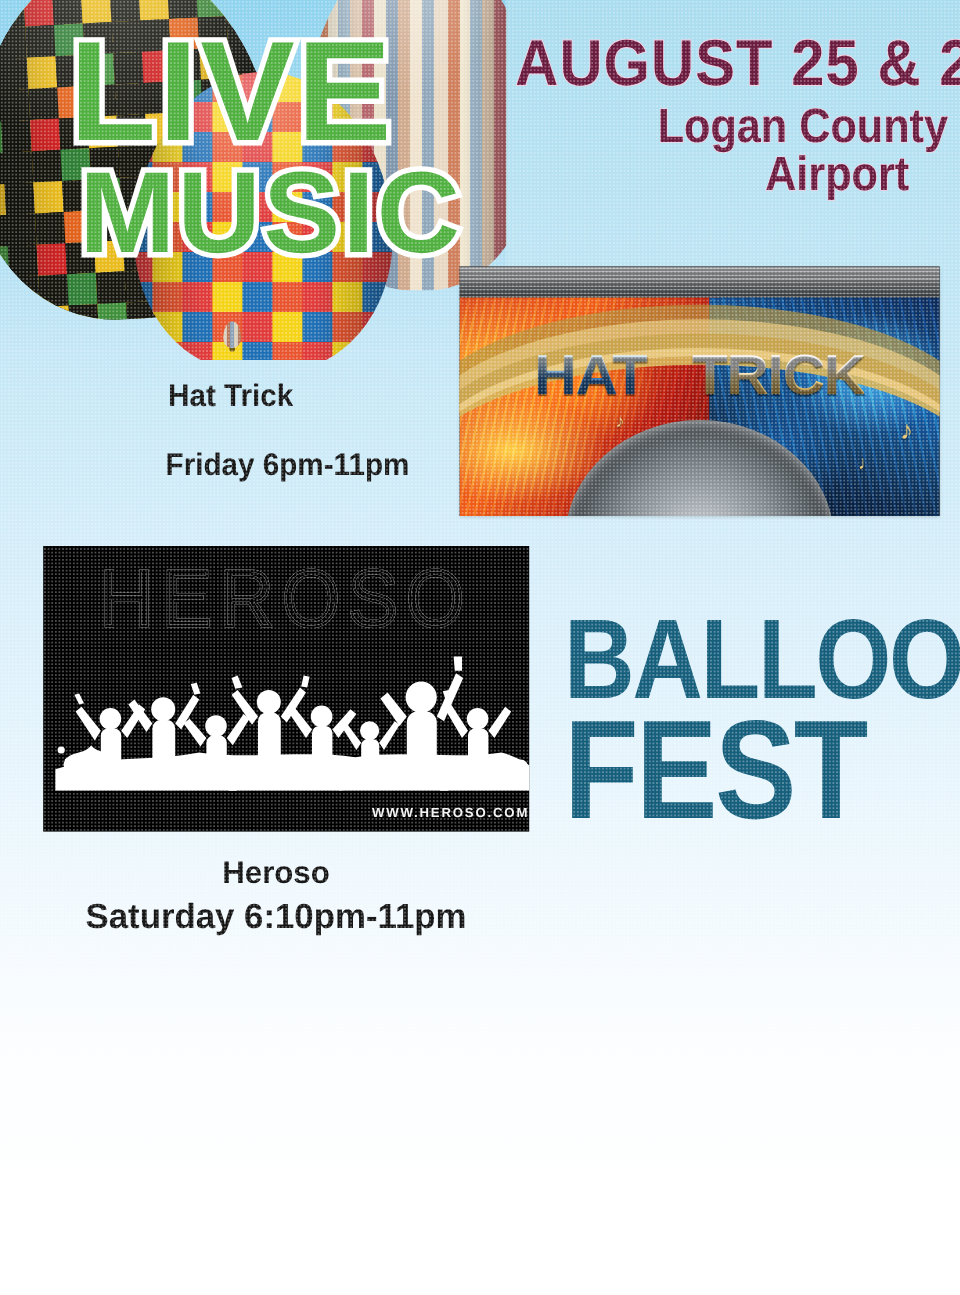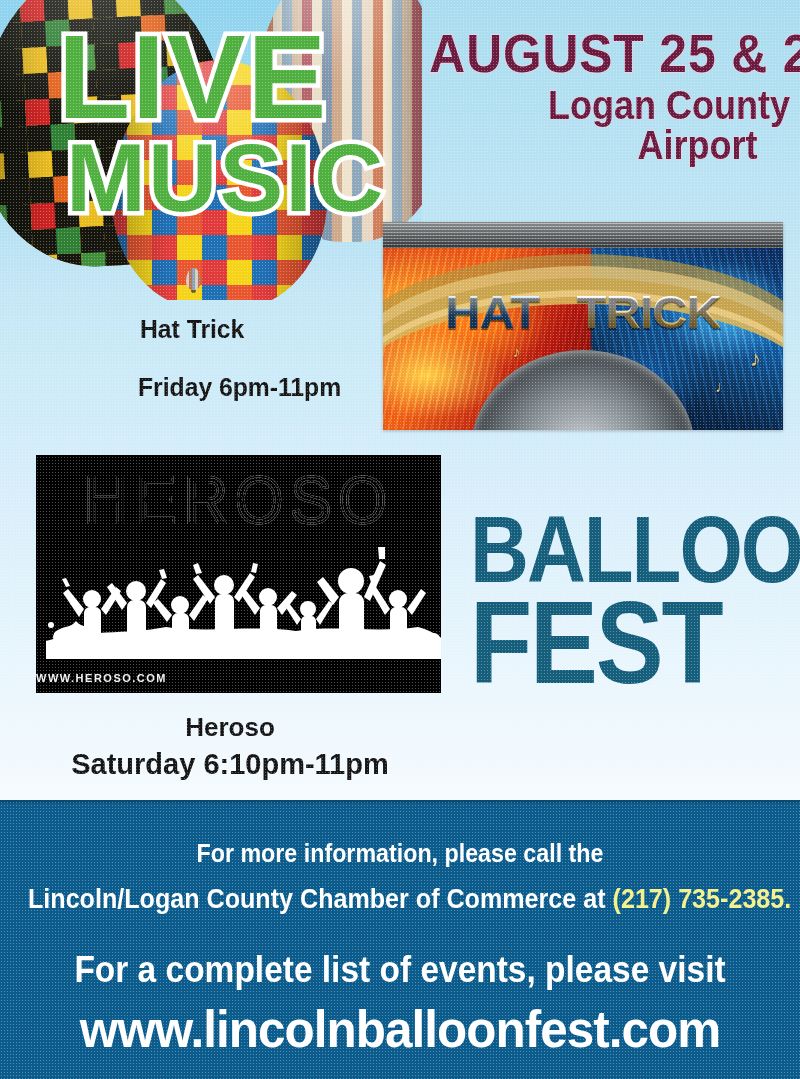--- a/index.html
+++ b/index.html
@@ -196,21 +196,21 @@
     font-family:"Liberation Sans",sans-serif;font-weight:400;
     font-size:62px;letter-spacing:7px;line-height:1;
     color:transparent;
     -webkit-text-stroke:2px #ffffff;
     transform:scaleY(1.08);
   }
   .hs-word b{position:absolute;left:0;right:0;top:0;font-weight:400;
     color:transparent;-webkit-text-stroke:2px #000;
     letter-spacing:7px;}
   .hs-crowd{position:absolute;left:10px;right:10px;bottom:34px;height:130px;}
-  .hs-url{position:absolute;left:0;right:0;bottom:9px;text-align:left;
+  .hs-url{position:absolute;left:0;right:0;bottom:9px;text-align:right;
     color:#f2f2f2;font-family:"Liberation Sans",sans-serif;font-weight:700;
     font-size:11px;letter-spacing:1.5px;}
 
   
   .cap-her{position:absolute;left:0;top:712px;width:460px;text-align:center;font-size:26px;}
   .cap-her-time{position:absolute;left:0;top:748px;width:460px;text-align:center;font-size:29px;}
 
   
   .bf{position:absolute;left:470px;top:510px;width:330px;}
   .bf-line{
@@ -632,22 +632,14 @@
   </div>
 
   <div class="cap cap-her">Heroso</div>
   <div class="cap cap-her-time">Saturday 6:10pm-11pm</div>
 
   <div class="bf">
     <div class="bf-line bf-1">BALLOON</div>
     <div class="bf-line bf-2">FEST</div>
   </div>
 
-  <div class="footer">
-    <div class="ft-line ft-1">For more information, please call the</div>
-    <div class="ft-line ft-2">
-      <span>Lincoln/Logan County Chamber of Commerce at </span><span class="ft-phone">(217) 735-2385.</span>
-    </div>
-    <div class="ft-line ft-3">For a complete list of events, please visit</div>
-    <div class="ft-line ft-4">www.lincolnballoonfest.com</div>
-  </div>
 
 </div>
 
 </body></html>

